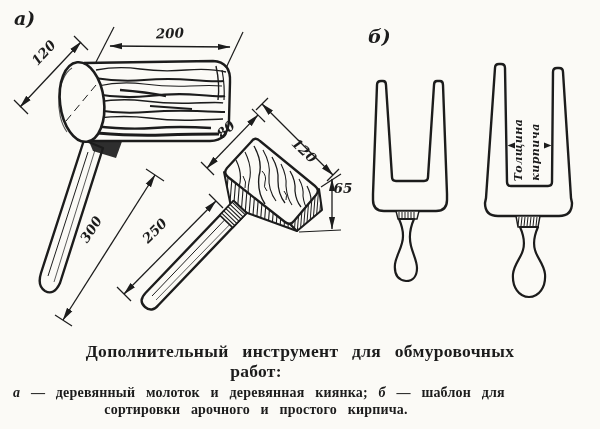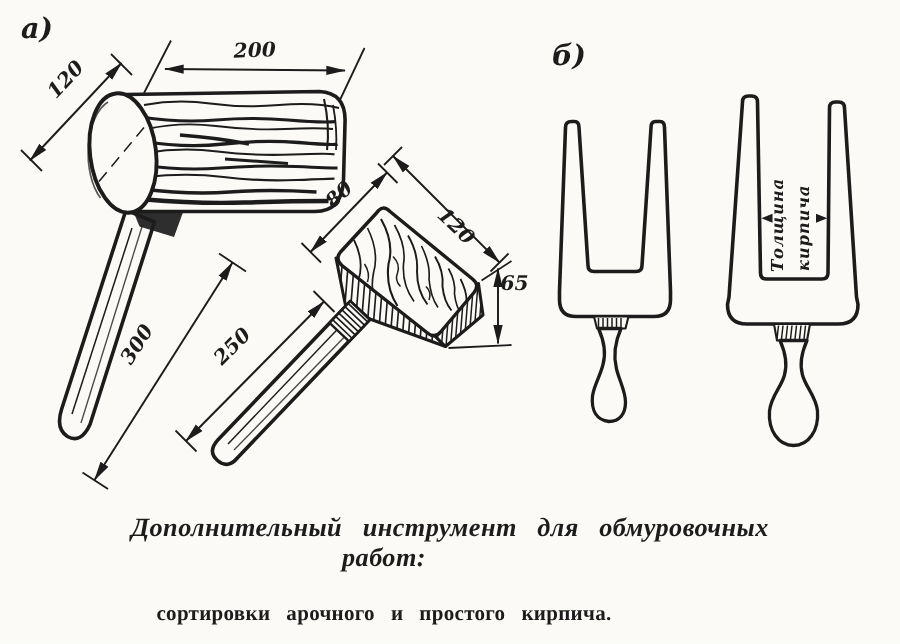--- a/index.html
+++ b/index.html
@@ -3,21 +3,21 @@
 <meta charset="utf-8">
 <style>
   html,body{margin:0;padding:0;}
   .page{position:relative;width:600px;height:429px;background:#fbfaf6;overflow:hidden;
         font-family:"Liberation Serif",serif;color:#1c1c1c;}
   .page svg{position:absolute;top:0;left:0;}
   .dim{font:italic 600 13.5px "DejaVu Serif",serif;fill:#1c1c1c;}
   .plabel{font:italic 700 19px "DejaVu Serif",serif;fill:#1c1c1c;}
   .gauge{font:italic 600 11px "DejaVu Serif",serif;fill:#1c1c1c;letter-spacing:.5px;}
   .cap-title{position:absolute;top:341px;left:0;width:600px;text-align:center;
-             font-size:17.5px;font-weight:bold;word-spacing:9px;letter-spacing:.3px;font-style:italic;}
+             font-size:17.5px;font-weight:bold;word-spacing:9px;letter-spacing:.3px;}
   .cap-title2{top:361px;transform:translateX(-44px);}
   .cap-legend{position:absolute;top:385px;left:13px;width:580px;
               font-size:14px;font-weight:bold;word-spacing:7px;letter-spacing:.2px;}
   .cap-legend2{left:0;width:600px;text-align:center;top:402px;transform:translateX(-44px);}
   .it{font-style:italic;}
 </style>
 </head>
 <body>
 
 <div class="page">
@@ -168,15 +168,16 @@
   </g>
   <text class="gauge" text-anchor="middle" transform="translate(522,150) rotate(-90)">Толщина</text>
   <text class="gauge" text-anchor="middle" transform="translate(539,152) rotate(-90)">кирпича</text>
 
   <text class="plabel" transform="translate(14,25)">а)</text>
   <text class="plabel" transform="translate(368,43)">б)</text>
 </svg>
 
 <div class="cap-title">Дополнительный инструмент для обмуровочных</div>
 <div class="cap-title cap-title2">работ:</div>
+<div class="cap-legend"><span class="it">а</span> <span>— деревянный молоток и деревянная киянка;</span> <span class="it">б</span> <span>— шаблон для</span></div>
 <div class="cap-legend cap-legend2">сортировки арочного и простого кирпича.</div>
 
 </div>
 
 </body></html>

